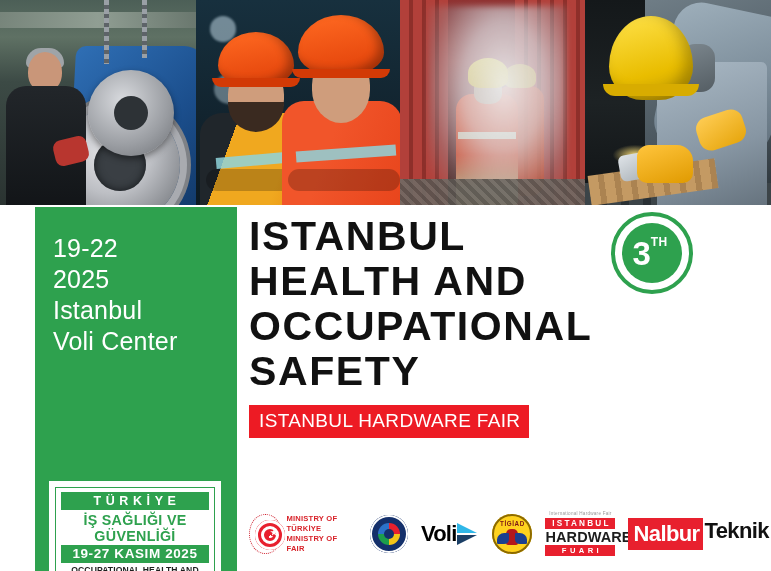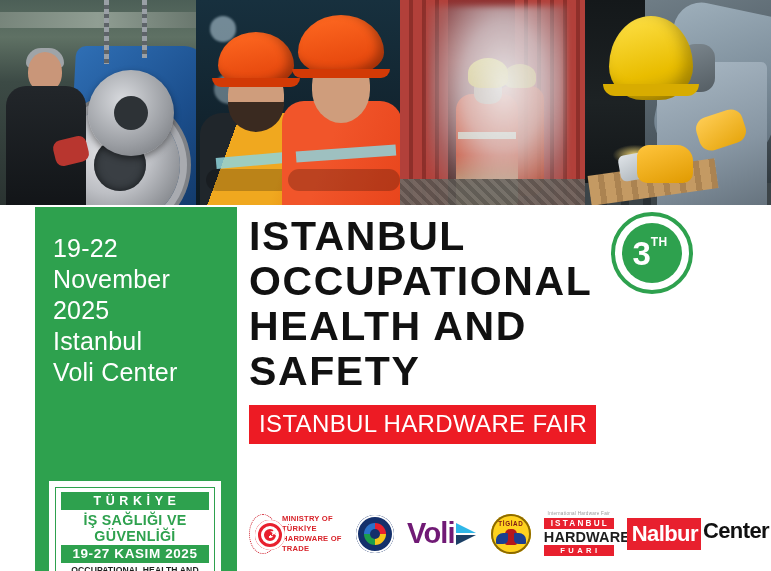--- a/index.html
+++ b/index.html
@@ -195,21 +195,21 @@
   .badge .disc{
     position:absolute; left:11px; top:11px; width:60px; height:60px; border-radius:50%;
     background:#2ea14e; display:flex; align-items:center; justify-content:center;
   }
   .badge .num{ color:#ffffff; font-size:33px; font-weight:700; line-height:1; margin-left:-4px; }
   .badge .sup{ color:#ffffff; font-size:12px; font-weight:700; align-self:flex-start;
     margin-top:12px; letter-spacing:.4px; }
 
   .red-banner{
     margin-top:11px; display:inline-block; background:#ed1b24; color:#ffffff;
-    font-size:24px; letter-spacing:.35px; padding:5px 9px 6px 10px; font-weight:400;
+    font-size:19px; letter-spacing:.35px; padding:5px 9px 6px 10px; font-weight:400;
   }
 
   
   .sponsors{
     position:absolute; left:249px; top:506px; width:520px; height:55px;
     display:flex; align-items:center; gap:13px;
   }
   .sp{ display:flex; align-items:center; }
 
   
@@ -225,21 +225,21 @@
   
   .emb{ width:38px;height:38px; border-radius:50%; position:relative;
     background:#14306b; box-shadow:inset 0 0 0 2px #fff, inset 0 0 0 4px #14306b; }
   .emb .q{ position:absolute; left:8px; top:8px; width:22px;height:22px; border-radius:50%;
     background:conic-gradient(#e8202e 0 25%,#f5c518 25% 50%,#1c9e4b 50% 75%,#2b72c9 75% 100%); }
   .emb .q::after{ content:""; position:absolute; left:6px; top:6px; width:10px;height:10px;
     border-radius:50%; background:#14306b; }
 
   
   .voli{ display:flex; align-items:center; }
-  .voli .vt{ color:#701a75; font-size:29px; font-weight:700; letter-spacing:-.8px; }
+  .voli .vt{ color:#000000; font-size:22px; font-weight:700; letter-spacing:-.8px; }
   .voli .play{ width:22px;height:22px; margin-left:1px; position:relative; }
   .voli .play .top{ position:absolute; left:0; top:0; width:0;height:0;
     border-left:20px solid #2fb7e8; border-top:10px solid transparent; border-bottom:0; }
   .voli .play .bot{ position:absolute; left:0; bottom:0; width:0;height:0;
     border-left:20px solid #1b3f66; border-bottom:10px solid transparent; border-top:0; }
 
   
   .tig{ width:40px;height:40px; border-radius:50%;
     background:radial-gradient(circle at 50% 50%,#ffd21e 62%,#e8b400 100%);
     box-shadow:inset 0 0 0 2px #8c6a00; position:relative; overflow:hidden; }
@@ -345,21 +345,20 @@
     <div class="glove2"></div>
     <div class="mask"></div>
     <div class="helm"></div>
     <div class="brim"></div>
   </div>
 </div>
 
 <div class="green-panel">
   <div class="date-lines">
     <div>19-22</div>
-    <div>November</div>
     <div>2025</div>
     <div>Istanbul</div>
     <div>Voli Center</div>
   </div>
 
   <div class="fair-logo">
     <div class="fl-inner">
       <div class="fl-row1">TÜRKİYE</div>
       <div class="fl-row2">İŞ SAĞLIĞI VE GÜVENLİĞİ</div>
       <div class="fl-row3">19-27 KASIM 2025</div>
@@ -373,38 +372,38 @@
   <div class="badge">
     <div class="ring"></div>
     <div class="disc">
       <span class="num">3</span>
       <span class="sup">TH</span>
     </div>
   </div>
 
   <div class="main-title">
     <div>ISTANBUL</div>
+    <div>HEALTH AND</div>
     <div>OCCUPATIONAL</div>
-    <div>HEALTH AND</div>
     <div>SAFETY</div>
   </div>
 
   <div class="red-banner">ISTANBUL HARDWARE FAIR</div>
 </div>
 
 <div class="sponsors">
 
   <div class="sp">
     <div class="motr-mark">
       <div class="c1"></div>
       <div class="star"></div>
     </div>
     <div class="motr-txt">
       <div>MINISTRY OF TÜRKİYE</div>
-      <div>HARDWARE OF TRADE</div>
+      <div>MINISTRY OF FAIR</div>
     </div>
   </div>
 
   <div class="sp">
     <div class="emb">
       <div class="q"></div>
     </div>
   </div>
 
   <div class="sp voli">
@@ -428,15 +427,15 @@
     <div style="width:100%">
       <div class="small">International Hardware Fair</div>
       <div class="r1">ISTANBUL</div>
       <div class="r2">HARDWARE</div>
       <div class="r3">FUARI</div>
     </div>
   </div>
 
   <div class="sp nt">
     <span class="nal">Nalbur</span>
-    <span class="tek">Center</span>
+    <span class="tek">Teknik</span>
   </div>
 </div>
 
 </body></html>

